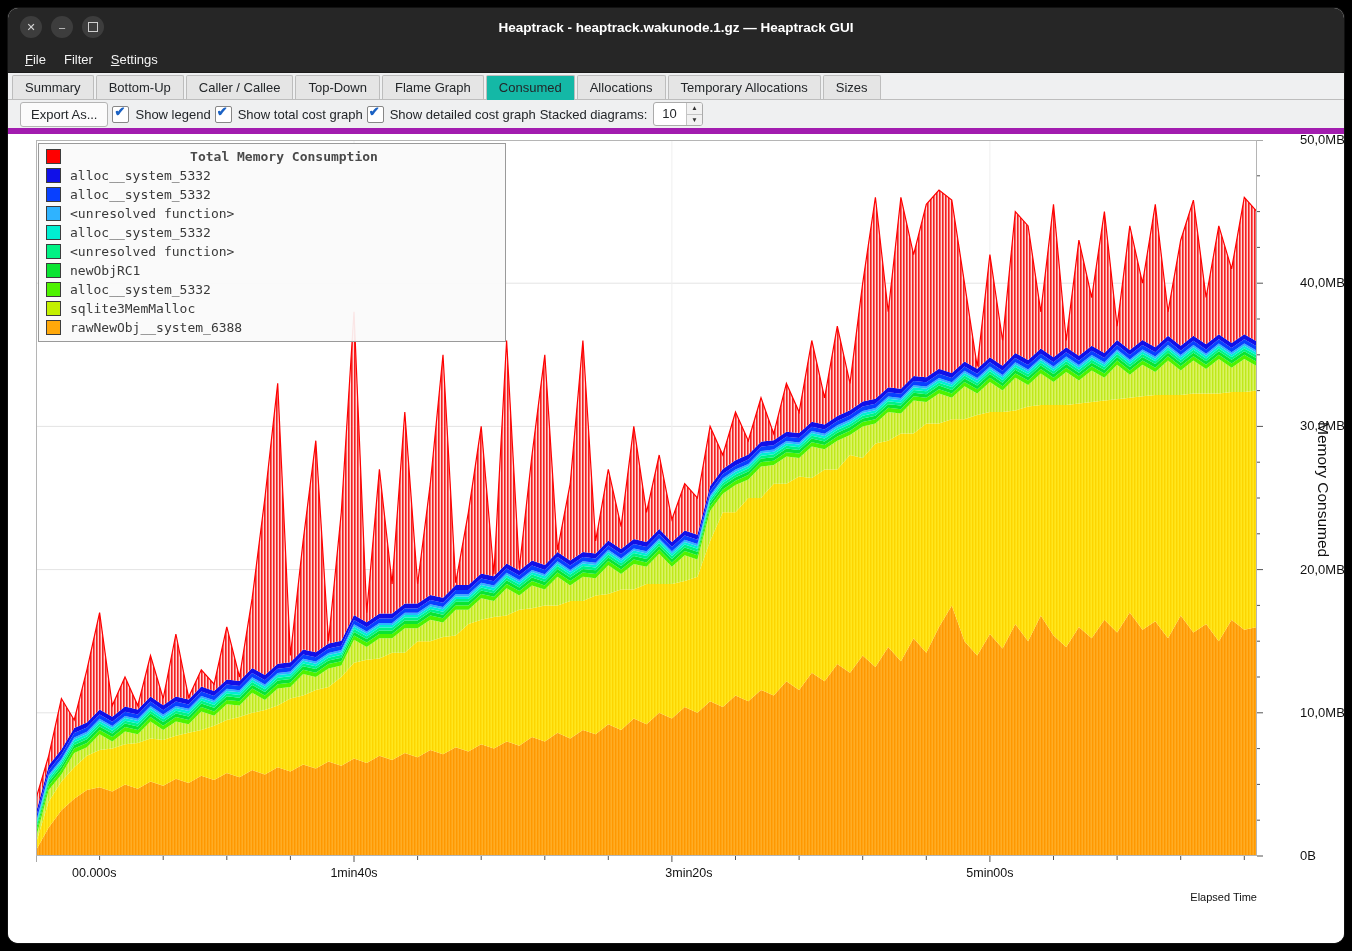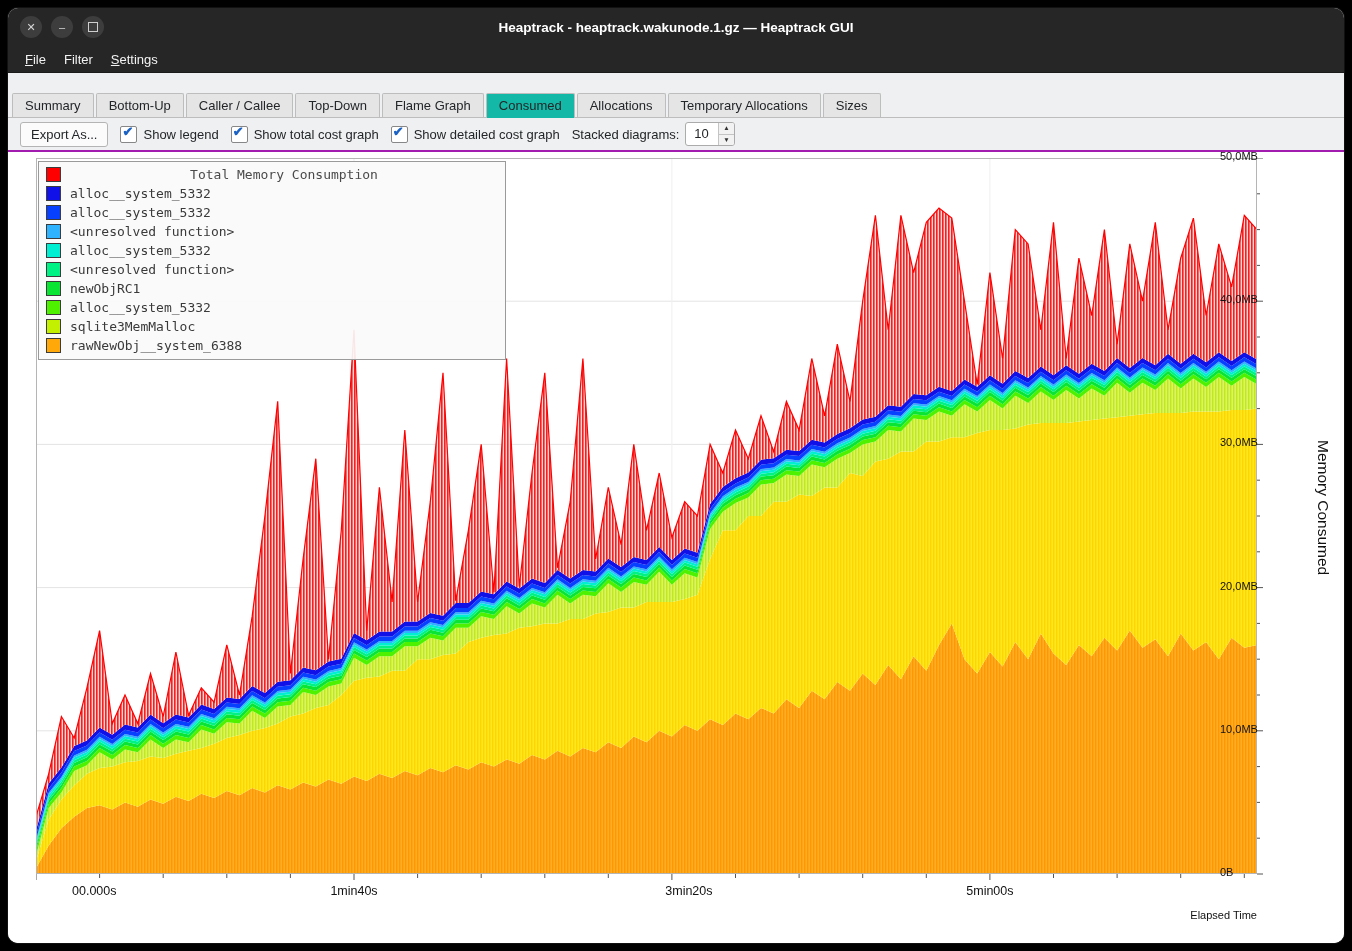--- a/index.html
+++ b/index.html
@@ -8,48 +8,48 @@
   .titlebar{height:38px;background:#262626;position:relative;display:flex;align-items:center;justify-content:center;}
   .win-controls{position:absolute;left:12px;top:8px;display:flex;gap:9px;}
   .win-btn{width:22px;height:22px;border-radius:50%;background:#3d3d3d;color:#d6d6d6;display:flex;align-items:center;justify-content:center;font-size:11px;line-height:1;cursor:default;}
   .sq{width:8px;height:8px;border:1.5px solid #cfcfcf;display:inline-block;}
   .title-text{color:#fff;font-weight:bold;font-size:13.5px;}
   
   .menubar{height:26px;background:#262626;display:flex;align-items:center;padding-left:8px;border-bottom:1px solid #1b1b1b;}
   .menu-item{color:#f2f2f2;font-size:13px;padding:3px 9px;}
   .u::first-letter{text-decoration:underline;}
   
-  .tabbar{height:45px;background:#eff0f1;display:flex;align-items:flex-end;padding:3px 4px 0 4px;border-bottom:1px solid #bdbdbd;box-sizing:border-box;}
+  .tabbar{height:27px;background:#eff0f1;display:flex;align-items:flex-end;padding:3px 4px 0 4px;border-bottom:1px solid #bdbdbd;box-sizing:border-box;}
   .tab{font-size:13px;color:#232629;padding:4px 12px 4px 12px;background:#e5e5e5;border:1px solid #bdbdbd;border-bottom:none;margin-right:2px;border-radius:2px 2px 0 0;white-space:nowrap;}
   .tab.active{background:#14b8a6;position:relative;z-index:3;margin-bottom:-1px;padding-bottom:5px;}
   
-  .toolbar{height:34px;background:#eff0f1;display:flex;align-items:center;gap:12px;padding:0 12px;border-bottom:2px solid #a21caf;box-sizing:border-box;}
+  .toolbar{height:34px;background:#eff0f1;display:flex;align-items:center;gap:4px;padding:0 12px;border-bottom:6px solid #a21caf;box-sizing:border-box;}
   .btn{background:#fbfbfb;border:1px solid #b4b4b4;border-radius:3px;padding:4px 10px;font-size:13px;color:#232629;}
   .check{display:flex;align-items:center;gap:6px;font-size:13px;color:#232629;}
   .cb{width:15px;height:15px;background:#fff;border:1px solid #878787;border-radius:2px;position:relative;flex:none;}
   .cb .mark{position:absolute;left:1px;top:-3px;color:#1b62c4;font-size:13px;font-weight:bold;}
   .spin-wrap{display:flex;align-items:center;gap:6px;font-size:13px;color:#232629;}
   .spin{display:flex;border:1px solid #ababab;background:#fff;border-radius:3px;overflow:hidden;}
   .spin-val{padding:3px 8px;font-size:13px;min-width:16px;}
   .spin-btns{display:flex;flex-direction:column;border-left:1px solid #c4c4c4;}
   .spin-btn{font-size:6.5px;padding:2px 4px;color:#333;line-height:1;background:#f2f2f2;}
   .spin-btn:first-child{border-bottom:1px solid #c4c4c4;}
   
   .chart-area{position:relative;background:#fff;height:810px;}
   #plot-svg{position:absolute;left:28px;top:6px;}
-  .ytick{position:absolute;left:1212px;font-size:11px;color:#121212;white-space:nowrap;}
+  .ytick{position:absolute;left:1292px;font-size:13px;color:#121212;white-space:nowrap;}
   .xtick{position:absolute;top:732px;font-size:12.5px;color:#121212;transform:translateX(-50%);white-space:nowrap;}
   .xtick.left{transform:none;}
   .xaxis-title{position:absolute;left:28px;width:1221px;text-align:right;top:757px;font-size:11px;color:#111;}
   .yaxis-title{position:absolute;left:1306px;top:288px;writing-mode:vertical-rl;font-size:15.5px;color:#111;}
   
   .legend{position:absolute;left:30px;top:9px;width:468px;background:rgba(250,250,250,0.92);border:1px solid #9a9a9a;font-family:"DejaVu Sans Mono",monospace;font-size:13px;color:#3a3a3a;padding:3px 0 4px 0;box-sizing:border-box;}
   .legend-row{display:flex;align-items:center;gap:9px;padding:2px 7px;}
   .legend-swatch{width:15px;height:15px;border:1px solid #3c3c3c;flex:none;box-sizing:border-box;}
-  .legend-title-text{flex:1;text-align:center;color:#4a4a4a;}
+  .legend-title-text{flex:1;text-align:center;color:#4a4a4a;font-weight:bold;}
 </style>
 </head>
 <body>
 
 <div class="window">
 
   <div class="titlebar">
     <div class="win-controls">
       <div class="win-btn">
           <span>✕</span>

